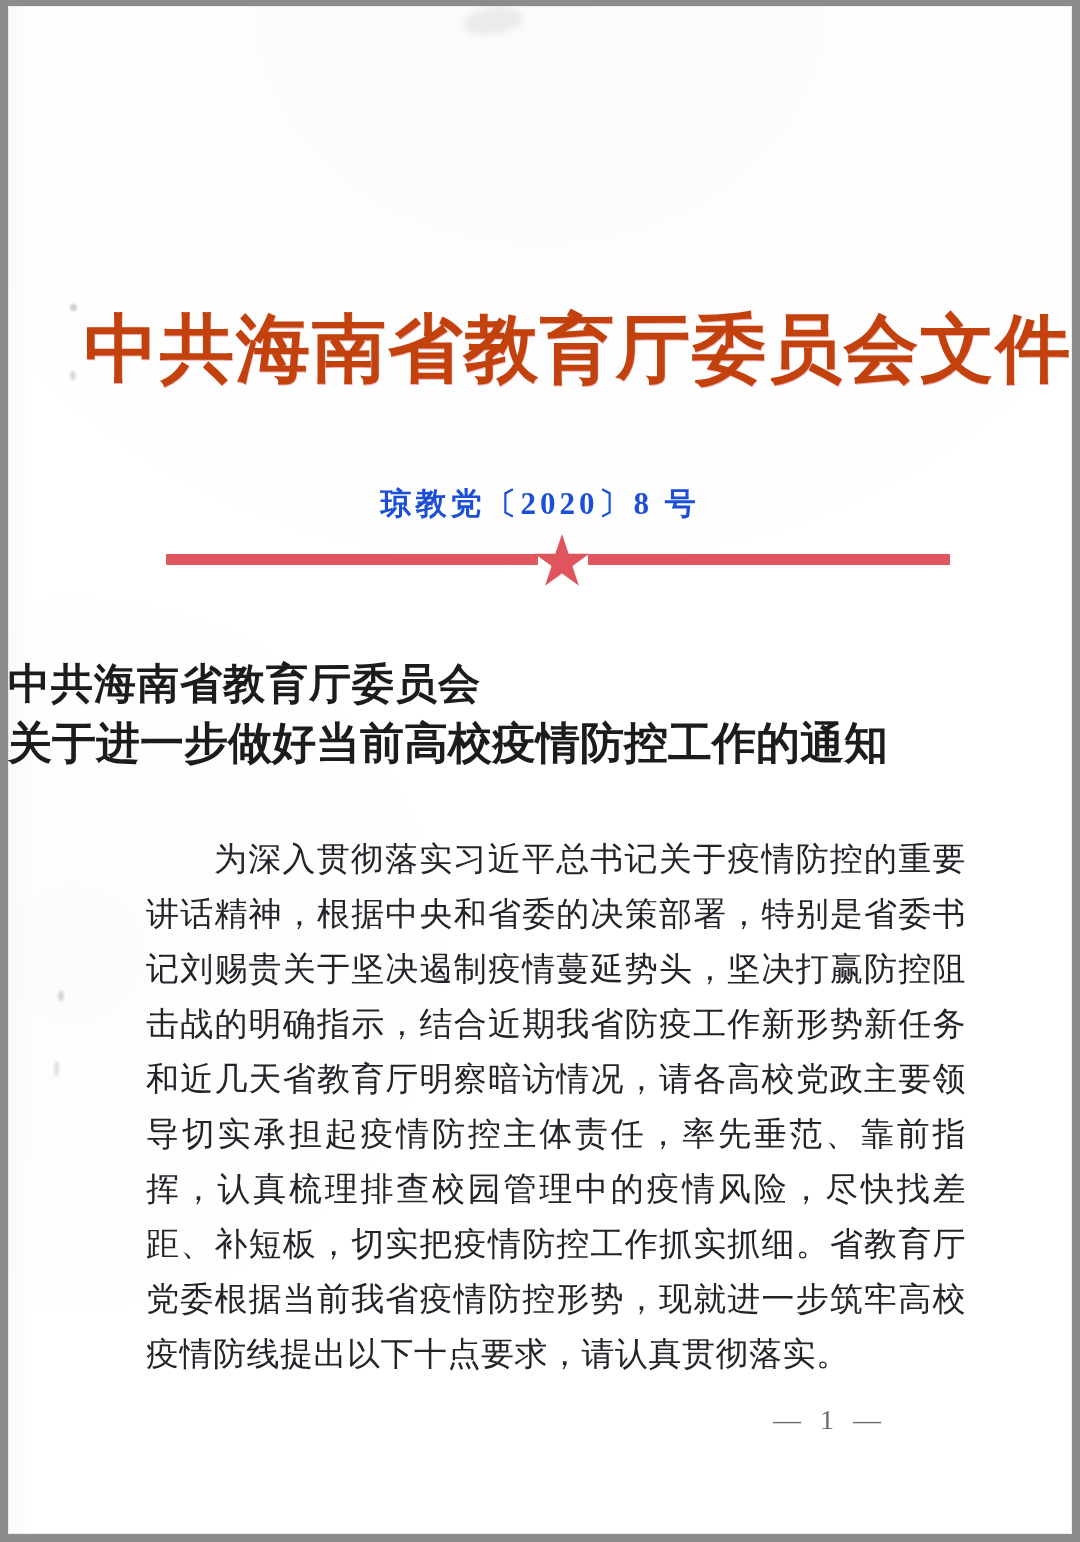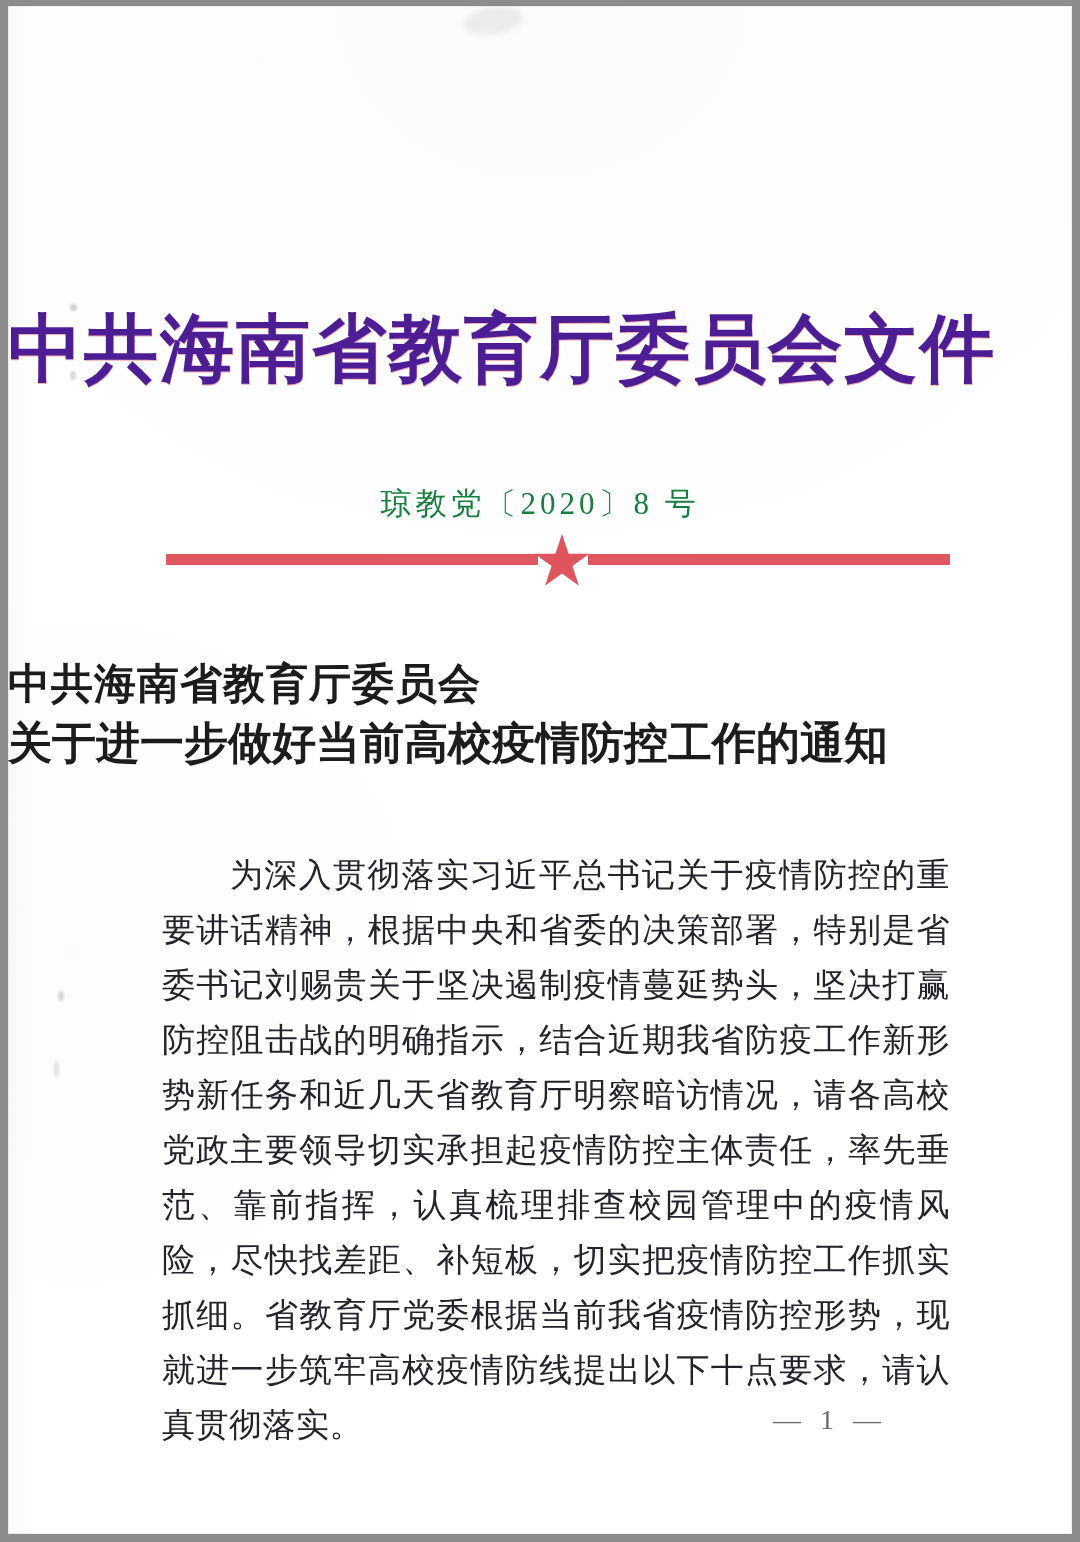--- a/index.html
+++ b/index.html
@@ -47,42 +47,43 @@
   #artifact-left1 { left: 62px;  top: 298px; width: 7px;   height: 7px;  background: rgba(120,120,125,0.35); filter: blur(1px); }
   #artifact-left2 { left: 62px;  top: 365px; width: 6px;   height: 9px;  background: rgba(120,120,125,0.28); filter: blur(1px); }
   #artifact-left3 { left: 50px;  top: 985px; width: 6px;   height: 10px; background: rgba(120,120,125,0.30); filter: blur(1px); }
   #artifact-left4 { left: 46px;  top: 1055px;width: 5px;   height: 16px; background: rgba(120,120,125,0.22); filter: blur(1.5px); }
 
   
   #masthead {
     position: absolute;
     left: 0; right: 0;
     top: 306px;
-    text-align: left;
-    color: #4c1d95;
+    text-align: right;
+    color: #c2410c;
     font-family: "Liberation Serif", "DejaVu Serif", serif;
     font-weight: bold;
     font-size: 74px;
     letter-spacing: 2px;
     line-height: 1;
     text-shadow: 0.5px 0.5px 0 rgba(221,79,87,0.45);
     white-space: nowrap;
   }
 
   
   #doc-number {
     position: absolute;
     left: 0; right: 0;
     top: 482px;
     text-align: center;
-    color: #15803d;
+    color: #1d4ed8;
     font-size: 31px;
     letter-spacing: 4px;
     line-height: 1;
     white-space: nowrap;
+    font-weight: bold;
   }
 
   
   #divider {
     position: absolute;
     left: 150px;
     top: 528px;
     width: 800px;
     height: 56px;
   }
@@ -134,21 +135,21 @@
     font-family: "Liberation Serif", "DejaVu Serif", serif;
     font-size: 33px;
     line-height: 55px;
     letter-spacing: 0.5px;
   }
   #salutation {
     margin: 0 0 1px 0;
     white-space: nowrap;
   }
   #body-paragraph {
-    margin: 16px;
+    margin: 0;
     text-align: justify;
     text-align-last: left;
     text-indent: 68px;
     word-break: break-all;
   }
 
   
   #page-number {
     position: absolute;
     left: 0; right: 0;

